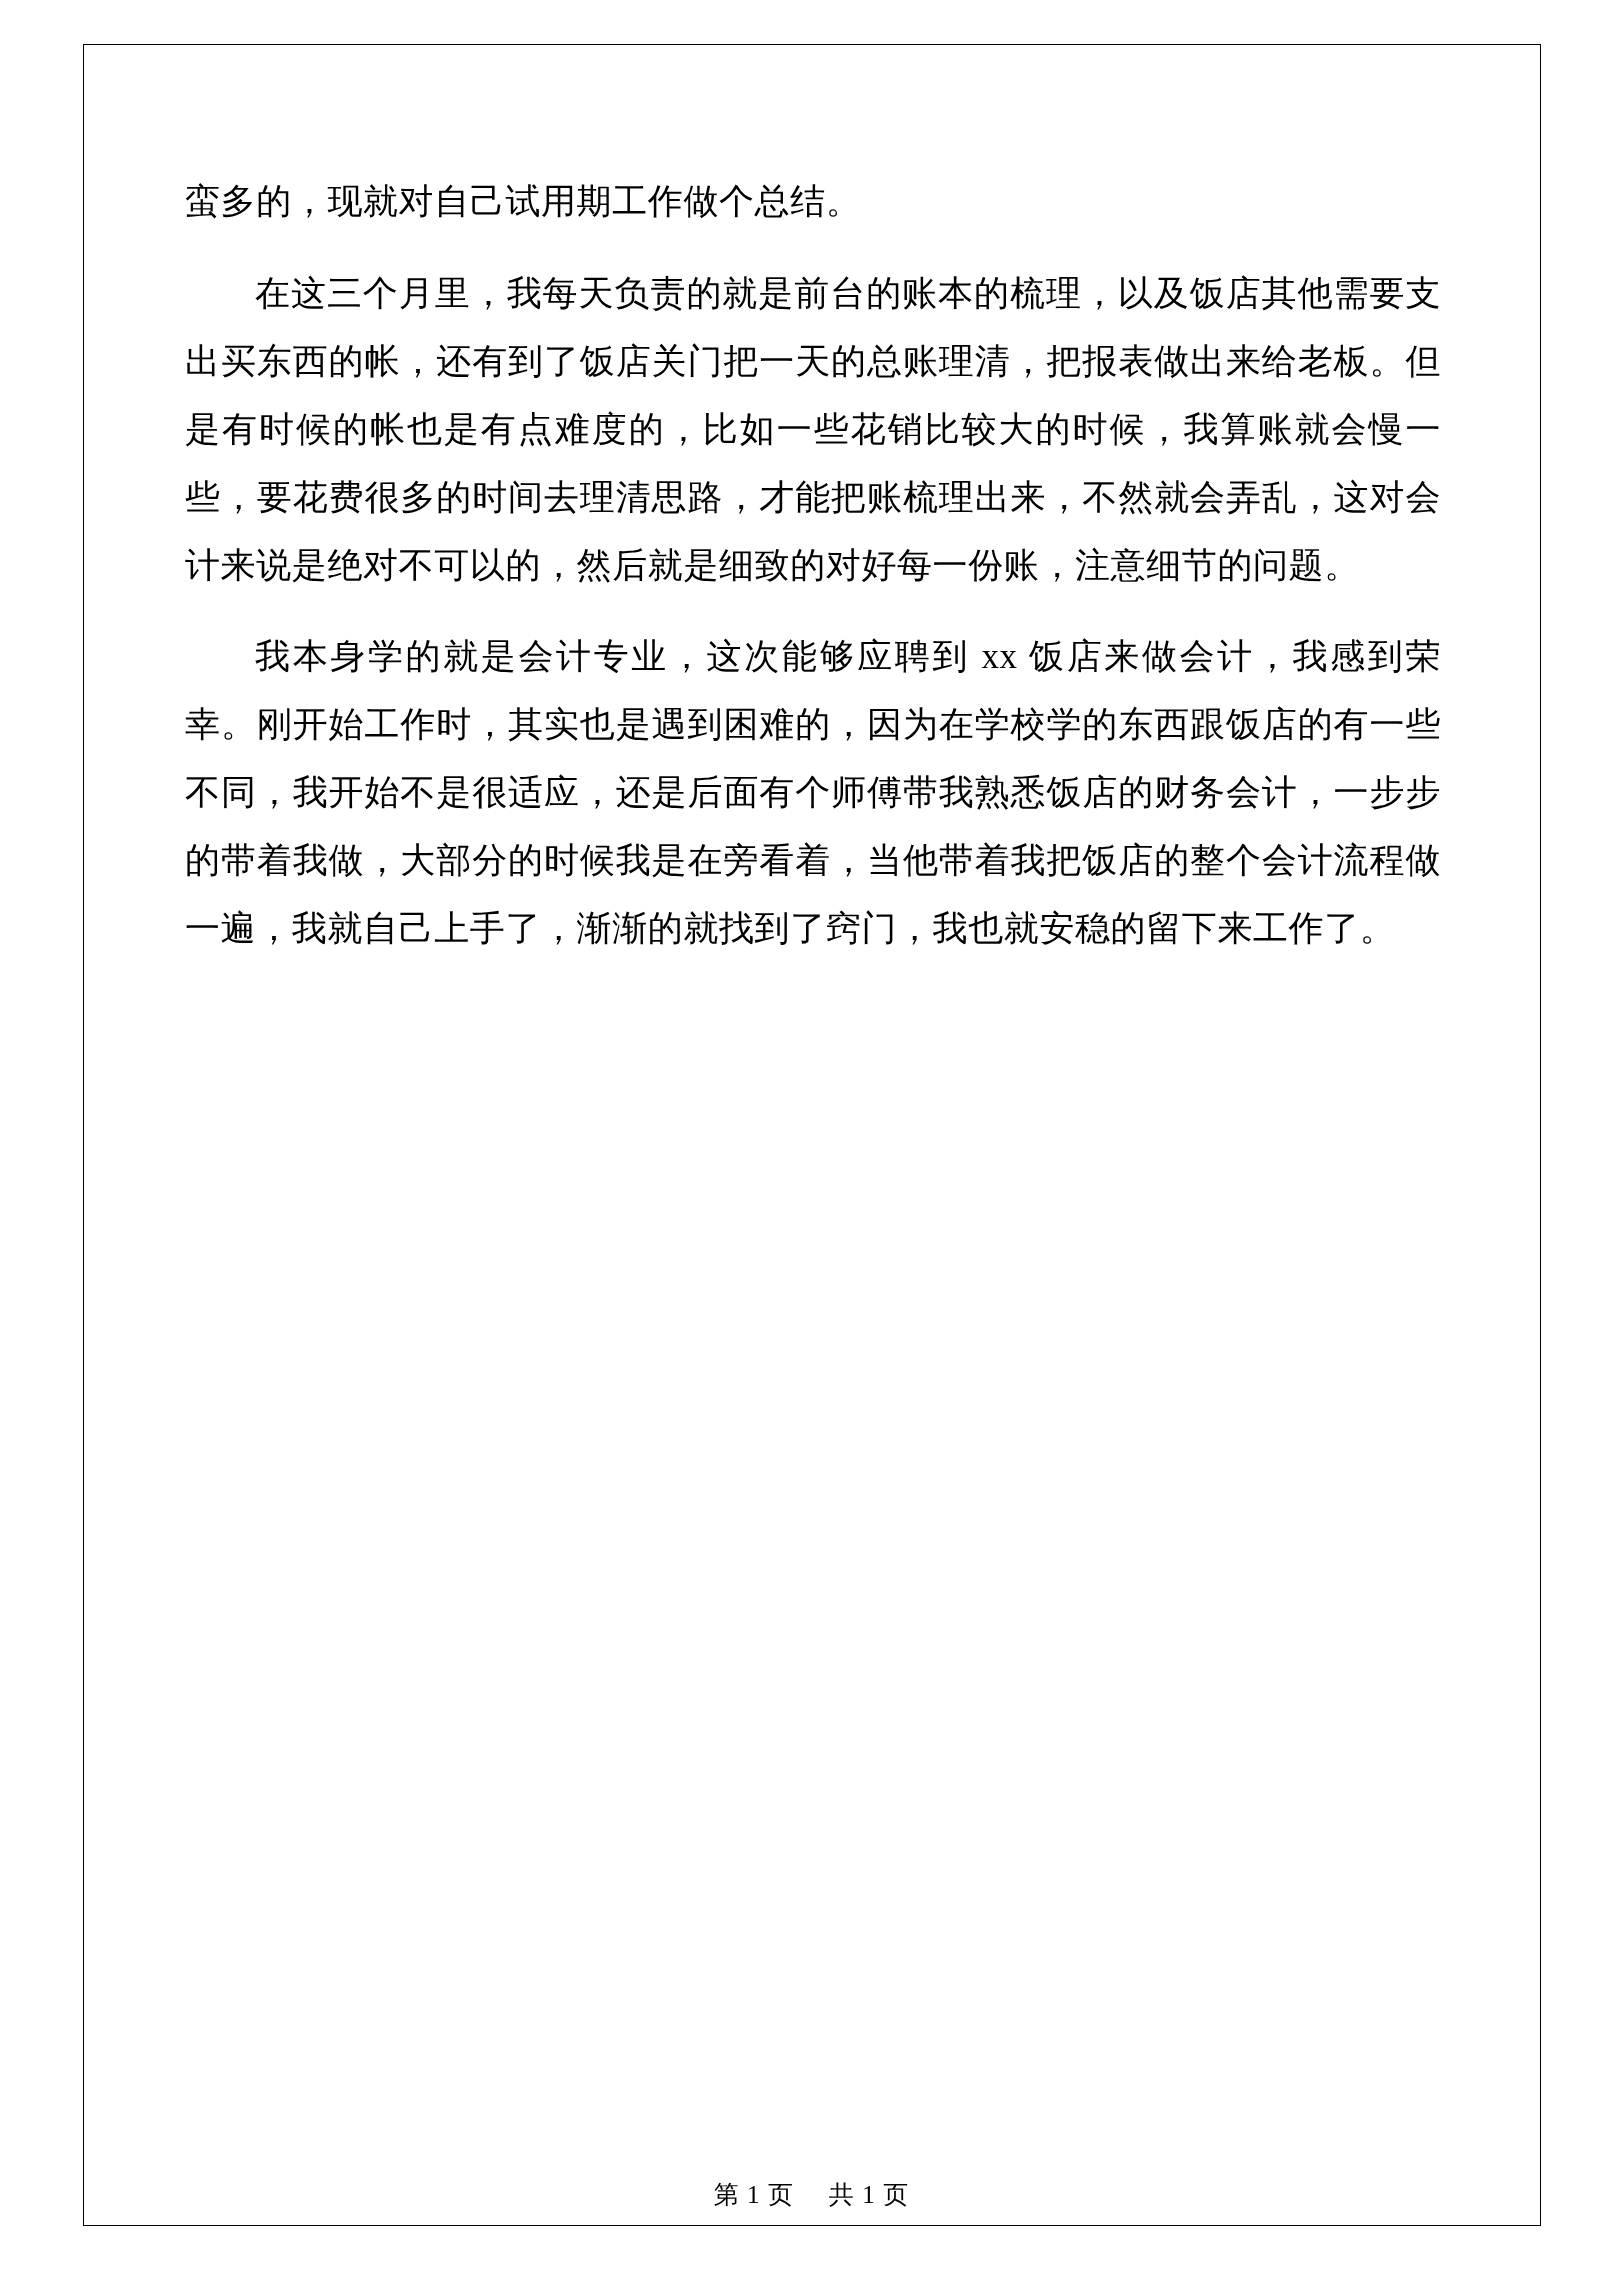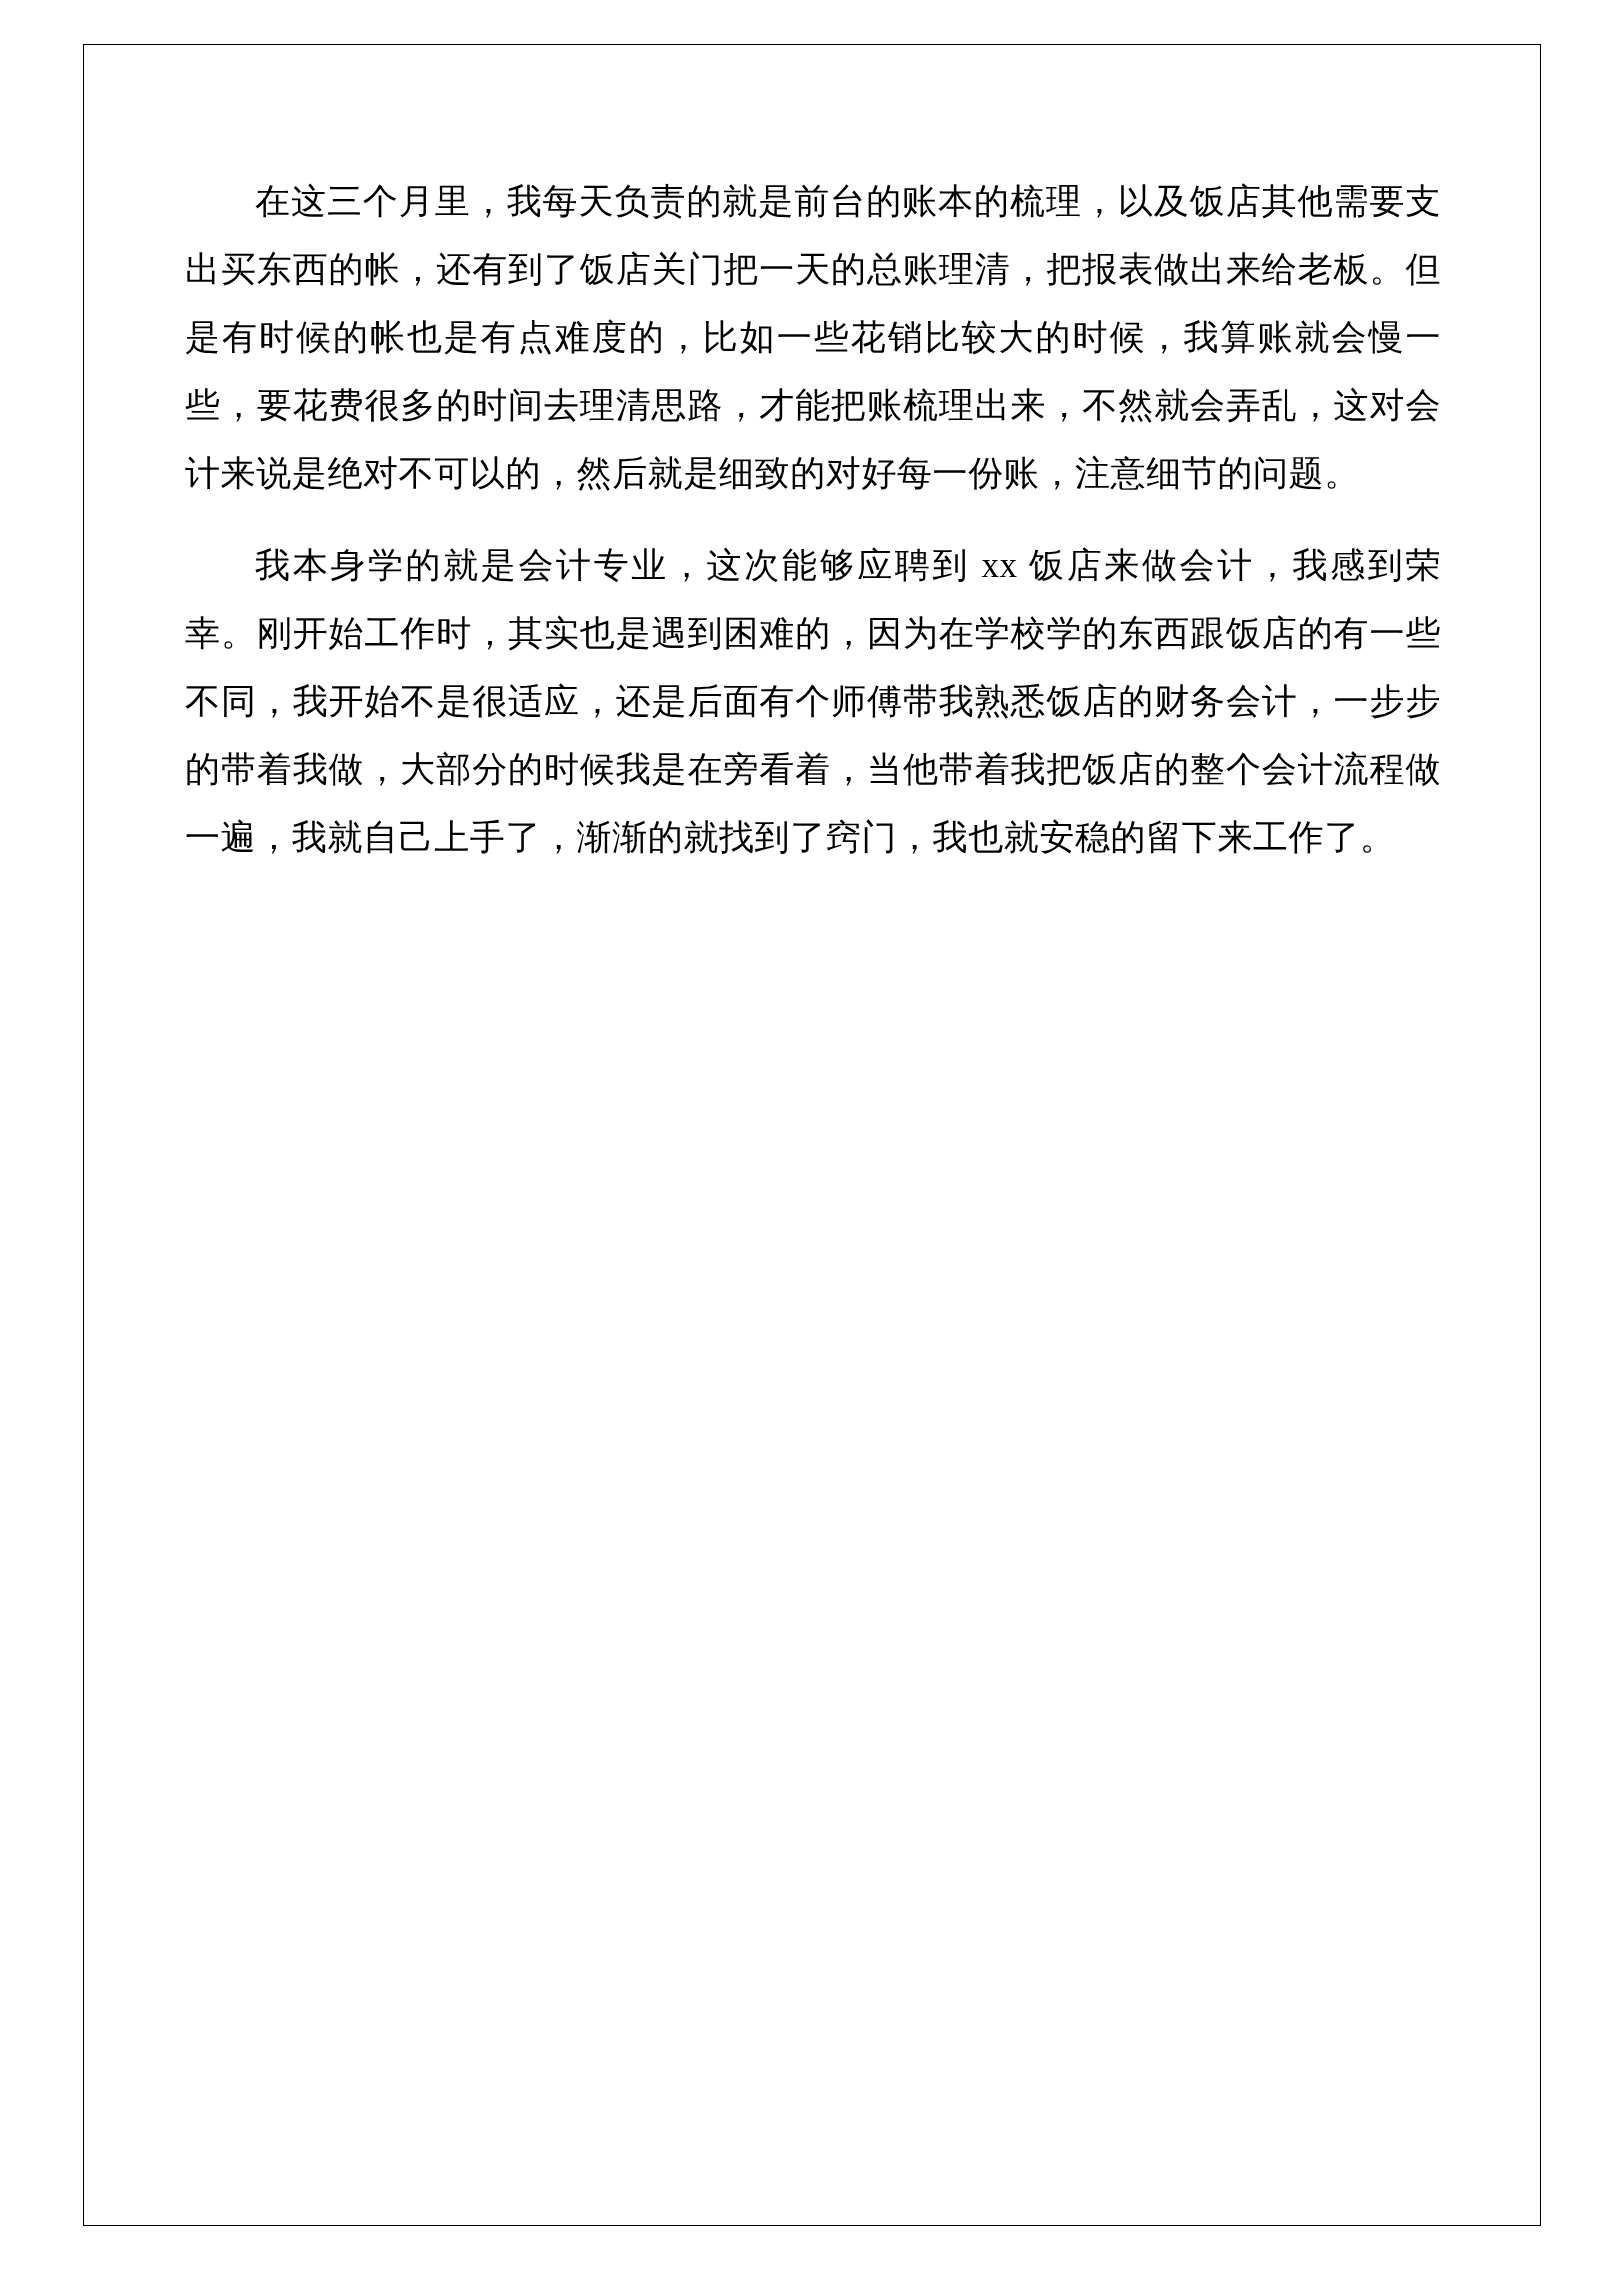--- a/index.html
+++ b/index.html
@@ -64,18 +64,24 @@
     width: 20px;
   }
 </style>
 </head>
 <body>
 
 <div class="page">
   <div class="page-border"></div>
 
   <div class="content">
+    <p class="para">蛮多的，现就对自己试用期工作做个总结。</p>
     <p class="para indent">在这三个月里，我每天负责的就是前台的账本的梳理，以及饭店其他需要支出买东西的帐，还有到了饭店关门把一天的总账理清，把报表做出来给老板。但是有时候的帐也是有点难度的，比如一些花销比较大的时候，我算账就会慢一些，要花费很多的时间去理清思路，才能把账梳理出来，不然就会弄乱，这对会计来说是绝对不可以的，然后就是细致的对好每一份账，注意细节的问题。</p>
     <p class="para indent">我本身学的就是会计专业，这次能够应聘到 xx 饭店来做会计，我感到荣幸。刚开始工作时，其实也是遇到困难的，因为在学校学的东西跟饭店的有一些不同，我开始不是很适应，还是后面有个师傅带我熟悉饭店的财务会计，一步步的带着我做，大部分的时候我是在旁看着，当他带着我把饭店的整个会计流程做一遍，我就自己上手了，渐渐的就找到了窍门，我也就安稳的留下来工作了。</p>
   </div>
 
+  <div class="footer">
+    <span>第 1 页</span>
+    <span class="sep"></span>
+    <span>共 1 页</span>
+  </div>
 </div>
 
 
 </body></html>

